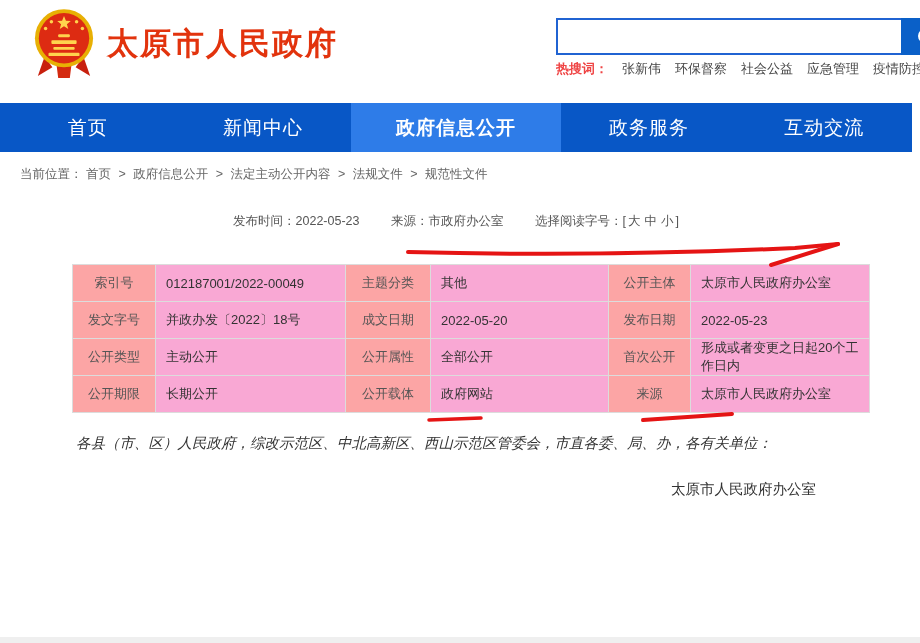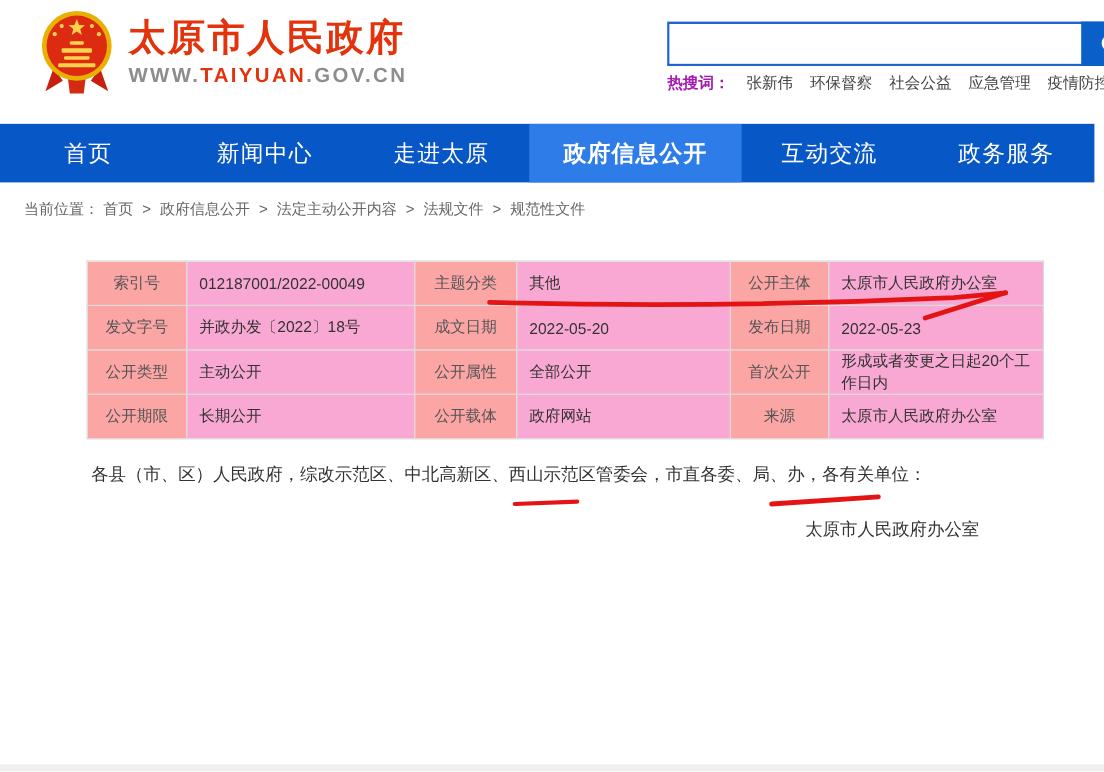--- a/index.html
+++ b/index.html
@@ -16,21 +16,21 @@
   .site-url { margin-top:4px; font-size:17px; font-weight:bold; color:#8d8d8d; letter-spacing:2px; }
   .site-url .red { color:#e2330d; }
 
   .search-wrap { position:absolute; left:556px; top:18px; width:364px; height:37px;
     border:2px solid #2063d2; background:#fff; display:flex; }
   .search-input { flex:1; border:none; outline:none; height:100%; padding:0 10px; font-size:14px; }
   .search-btn { position:absolute; right:-33px; top:-2px; width:50px; height:37px; background:#0a60c8;
     border:none; display:flex; align-items:center; justify-content:center; cursor:pointer; }
   .hot-row { position:absolute; left:556px; top:60px; width:380px; white-space:nowrap;
     font-size:13px; color:#444; overflow:hidden; }
-  .hot-label { font-weight:bold; color:#a21caf; margin-right:14px; }
+  .hot-label { font-weight:bold; color:#ef4444; margin-right:14px; }
   .hot-word { margin-right:14px; color:#444; text-decoration:none; cursor:pointer; }
 
   
   .nav { display:flex; height:49px; background:#0857c6; }
   .nav-item { flex:1; display:flex; align-items:center; justify-content:center;
     color:#fff; font-size:19px; cursor:pointer; letter-spacing:1px; }
   .nav-item.active { background:#2e7ce8; font-weight:bold; flex:1.2; }
 
   
   .breadcrumb { padding:14px 12px 0 20px; font-size:12.5px; color:#666; }
@@ -43,21 +43,21 @@
   .meta-line { margin-top:30px; text-align:center; font-size:12.5px; color:#555; }
   .meta-line .seg { margin:0 14px; }
   .meta-line .fs-link { cursor:pointer; margin:0 2px; }
 
   .info-table { margin:34px 0 0 72px; border-collapse:collapse; table-layout:fixed; width:797px; }
   .info-table td { border:1px solid #dcdcdc; height:37px; font-size:13px; color:#333;
     padding:0 10px; background:#f9a8d4; }
   .info-table td.lbl { background:#fca5a5; text-align:center; color:#555; padding:0 4px; }
 
   .body-text { padding:0 50px 0 76px; color:#333; font-size:14.5px; line-height:20px; }
-  .p1 { margin-top:20px; }
+  .p1 { margin-top:20px;font-style:italic; }
   .p2 { margin-top:18px; text-indent:2em; }
   .signature { margin-top:26px; text-align:right; padding-right:46px; }
 
   .bottom-strip { position:absolute; left:0; bottom:0; width:920px; height:6px; background:#efefef; }
 
   
   .annotations { position:absolute; left:0; top:0; width:920px; height:643px; pointer-events:none; }
 </style>
 </head>
 <body>
@@ -77,21 +77,20 @@
         <circle cx="45" cy="14" r="1.8" fill="#ffd34d"></circle>
         <circle cx="13" cy="21" r="1.8" fill="#ffd34d"></circle>
         <circle cx="51" cy="21" r="1.8" fill="#ffd34d"></circle>
         <rect x="26" y="27" width="12" height="3" rx="1" fill="#ffd34d"></rect>
         <rect x="19" y="33" width="26" height="4" rx="1" fill="#ffd34d"></rect>
         <rect x="21" y="40" width="22" height="3" rx="1" fill="#ffd34d"></rect>
         <rect x="16" y="46" width="32" height="3.5" rx="1" fill="#ffd34d"></rect>
       </svg>
       <div class="logo-text">
         <div class="site-name">太原市人民政府</div>
-        <div class="site-url"><span>WWW.</span><span class="red">TAIYUAN</span><span>.GOV.CN</span></div>
       </div>
     </div>
 
     <div class="search-wrap">
       <input class="search-input" type="text" value="" style="">
       <button class="search-btn">
         <svg width="20" height="20" viewBox="0 0 20 20">
           <circle cx="9" cy="9" r="6" fill="none" stroke="#fff" stroke-width="2"></circle>
           <line x1="13.5" y1="13.5" x2="18" y2="18" stroke="#fff" stroke-width="2"></line>
         </svg>
@@ -99,40 +98,44 @@
     </div>
 
     <div class="hot-row">
       <span class="hot-label">热搜词：</span><span class="hot-word">张新伟</span><span class="hot-word">环保督察</span><span class="hot-word">社会公益</span><span class="hot-word">应急管理</span><span class="hot-word">疫情防控</span>
     </div>
   </div>
 
   <div class="nav">
     <div class="nav-item">首页</div>
     <div class="nav-item">新闻中心</div>
-    <div class="nav-item">走进太原</div>
     <div class="nav-item active">政府信息公开</div>
+    <div class="nav-item">政务服务</div>
     <div class="nav-item">互动交流</div>
-    <div class="nav-item">政务服务</div>
   </div>
 
   <div class="breadcrumb">
     <span>当前位置：</span>
     <a>首页</a>
     <span class="crumb-sep">&gt;</span>
     <a>政府信息公开</a>
     <span class="crumb-sep">&gt;</span>
     <a>法定主动公开内容</a>
     <span class="crumb-sep">&gt;</span>
     <a>法规文件</a>
     <span class="crumb-sep">&gt;</span>
     <span>规范性文件</span>
   </div>
 
 
+  <div class="meta-line">
+    <span class="seg"><span>发布时间：</span><span>2022-05-23</span></span>
+    <span class="seg"><span>来源：</span><span>市政府办公室</span></span>
+    <span class="seg"><span>选择阅读字号：</span><span>[</span><span class="fs-link">大</span><span class="fs-link">中</span><span class="fs-link">小</span><span>]</span></span>
+  </div>
 
   <table class="info-table">
     <colgroup>
         <col style="width:83px">
         <col style="width:190px">
         <col style="width:85px">
         <col style="width:178px">
         <col style="width:82px">
         <col style="width:179px">
       </colgroup>

